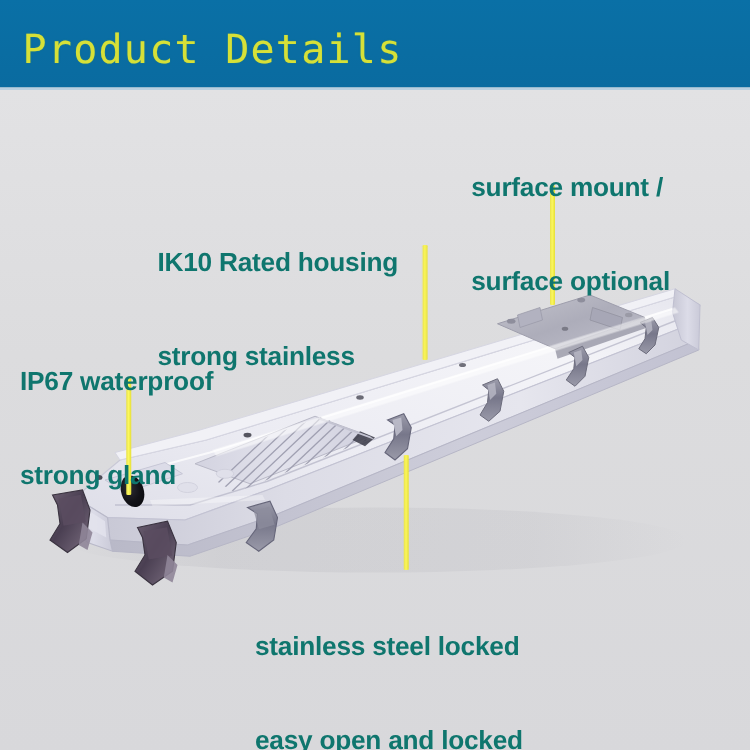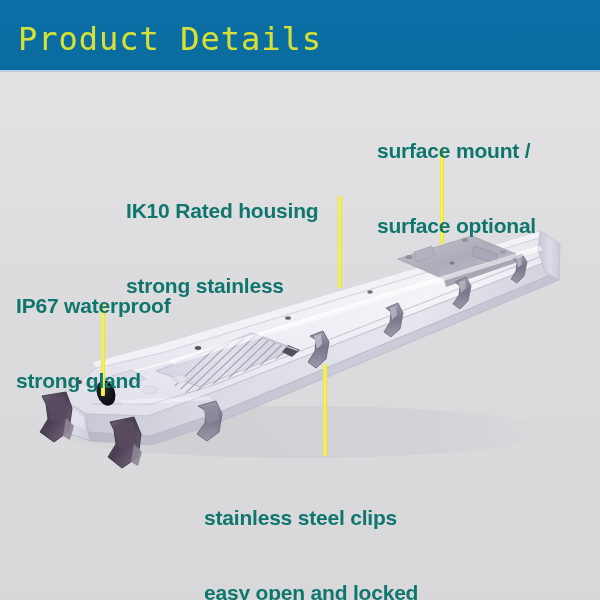--- a/index.html
+++ b/index.html
@@ -270,21 +270,21 @@
     <span>IK10 Rated housing</span>
     <span>strong stainless</span>
   </div>
 
   <div class="label" style="left:4px;top:243px;margin-left:12px;">
     <span>IP67 waterproof</span>
     <span>strong gland</span>
   </div>
 
   <div class="label" style="left:204px;top:455px;">
-    <span>stainless steel clips</span>
+    <span>stainless steel locked</span>
     <span>easy open and locked</span>
   </div>
 
   <div class="header"></div>
   <div class="header-underline"></div>
   <div class="header-title">Product Details</div>
 
 </div>
 
 </body></html>

